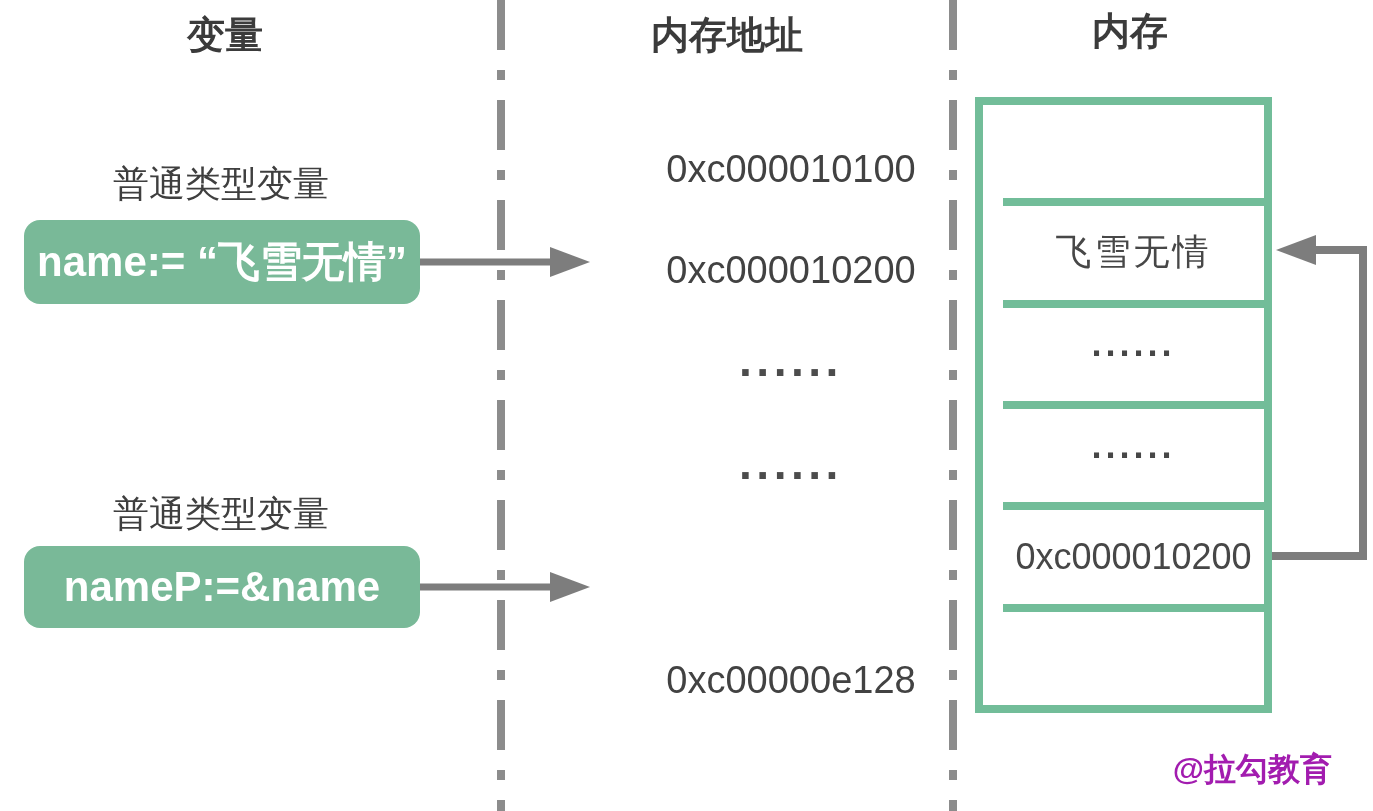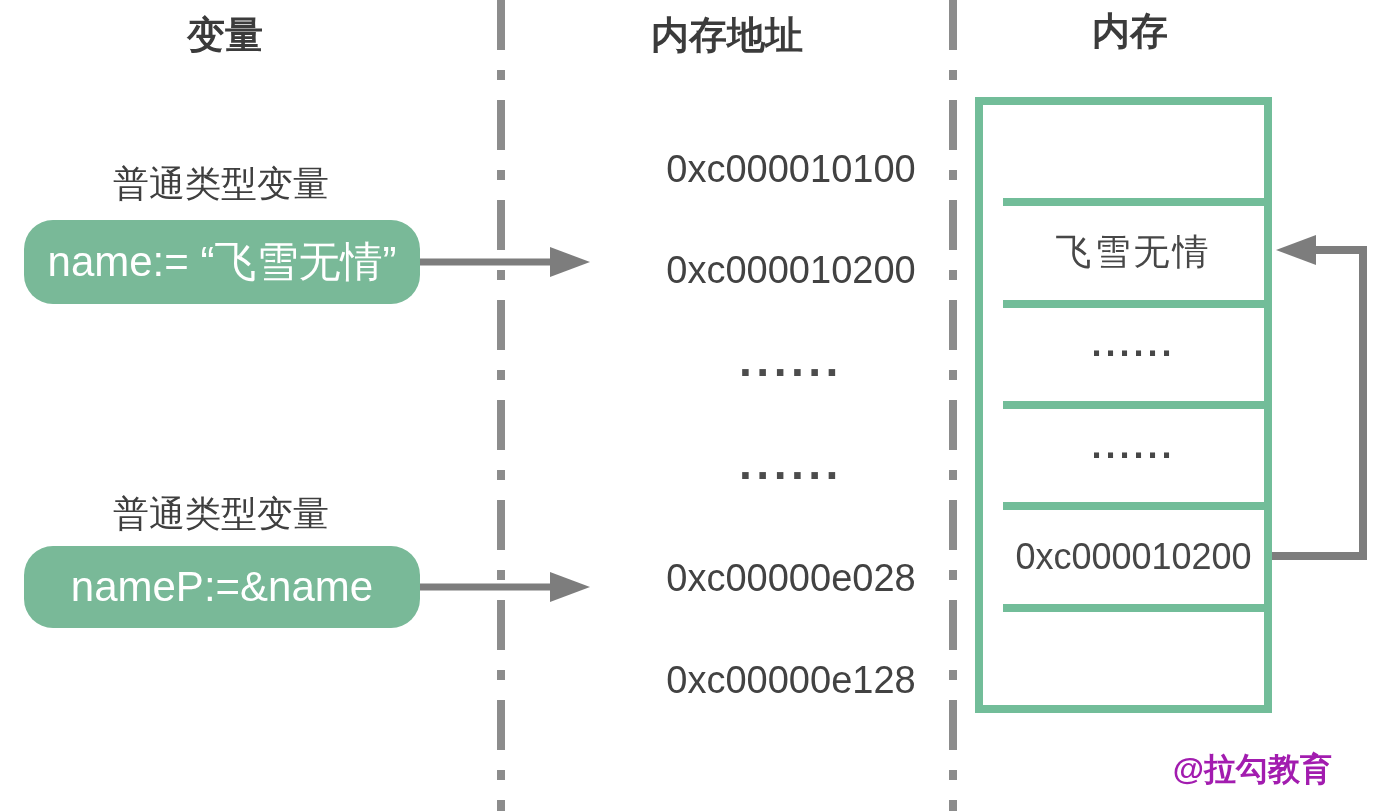--- a/index.html
+++ b/index.html
@@ -14,23 +14,23 @@
   .hdr{
     font-size:38px;font-weight:700;color:#3b3b3b;
     text-align:center;line-height:46px;
   }
   .sect-label{
     font-size:36px;font-weight:400;color:#3f3f3f;
     text-align:center;line-height:42px;
   }
   .code-box{
     background:#79b998;
-    border-radius:29px;
+    border-radius:16px;
     display:flex;align-items:center;justify-content:center;
-    color:#ffffff;font-size:42px;font-weight:400;
+    color:#ffffff;font-size:42px;font-weight:700;
     white-space:nowrap;
   }
   .addr{
     width:350px;height:52px;line-height:52px;
     text-align:center;
     font-size:38px;color:#424242;
   }
   .dots{
     font-size:46px;font-weight:700;letter-spacing:2px;color:#4c4c4c;
   }
@@ -91,21 +91,20 @@
 
   <div class="abs sect-label" style="left:46px;top:493px;width:350px;">普通类型变量</div>
   <div class="abs code-box" style="left:24px;top:546px;width:396px;height:82px;">
     <span>nameP:=&amp;name</span>
   </div>
 
   <div class="abs addr" style="left:616px;top:143px;">0xc000010100</div>
   <div class="abs addr" style="left:616px;top:244px;">0xc000010200</div>
   <div class="abs addr dots" style="left:616px;top:346px;">······</div>
   <div class="abs addr dots" style="left:616px;top:449px;">······</div>
-  <div class="abs addr" style="left:616px;top:552px;">0xc00000e028</div>
   <div class="abs addr" style="left:616px;top:654px;">0xc00000e128</div>
 
   <div class="abs mem-table" style="left:975px;top:97px;padding-left:20px;">
     <div class="mem-cell"></div>
     <div class="mem-cell cjk-cell">飞雪无情</div>
     <div class="mem-cell dots">······</div>
     <div class="mem-cell dots">······</div>
     <div class="mem-cell">0xc000010200</div>
     <div class="mem-cell"></div>
   </div>

